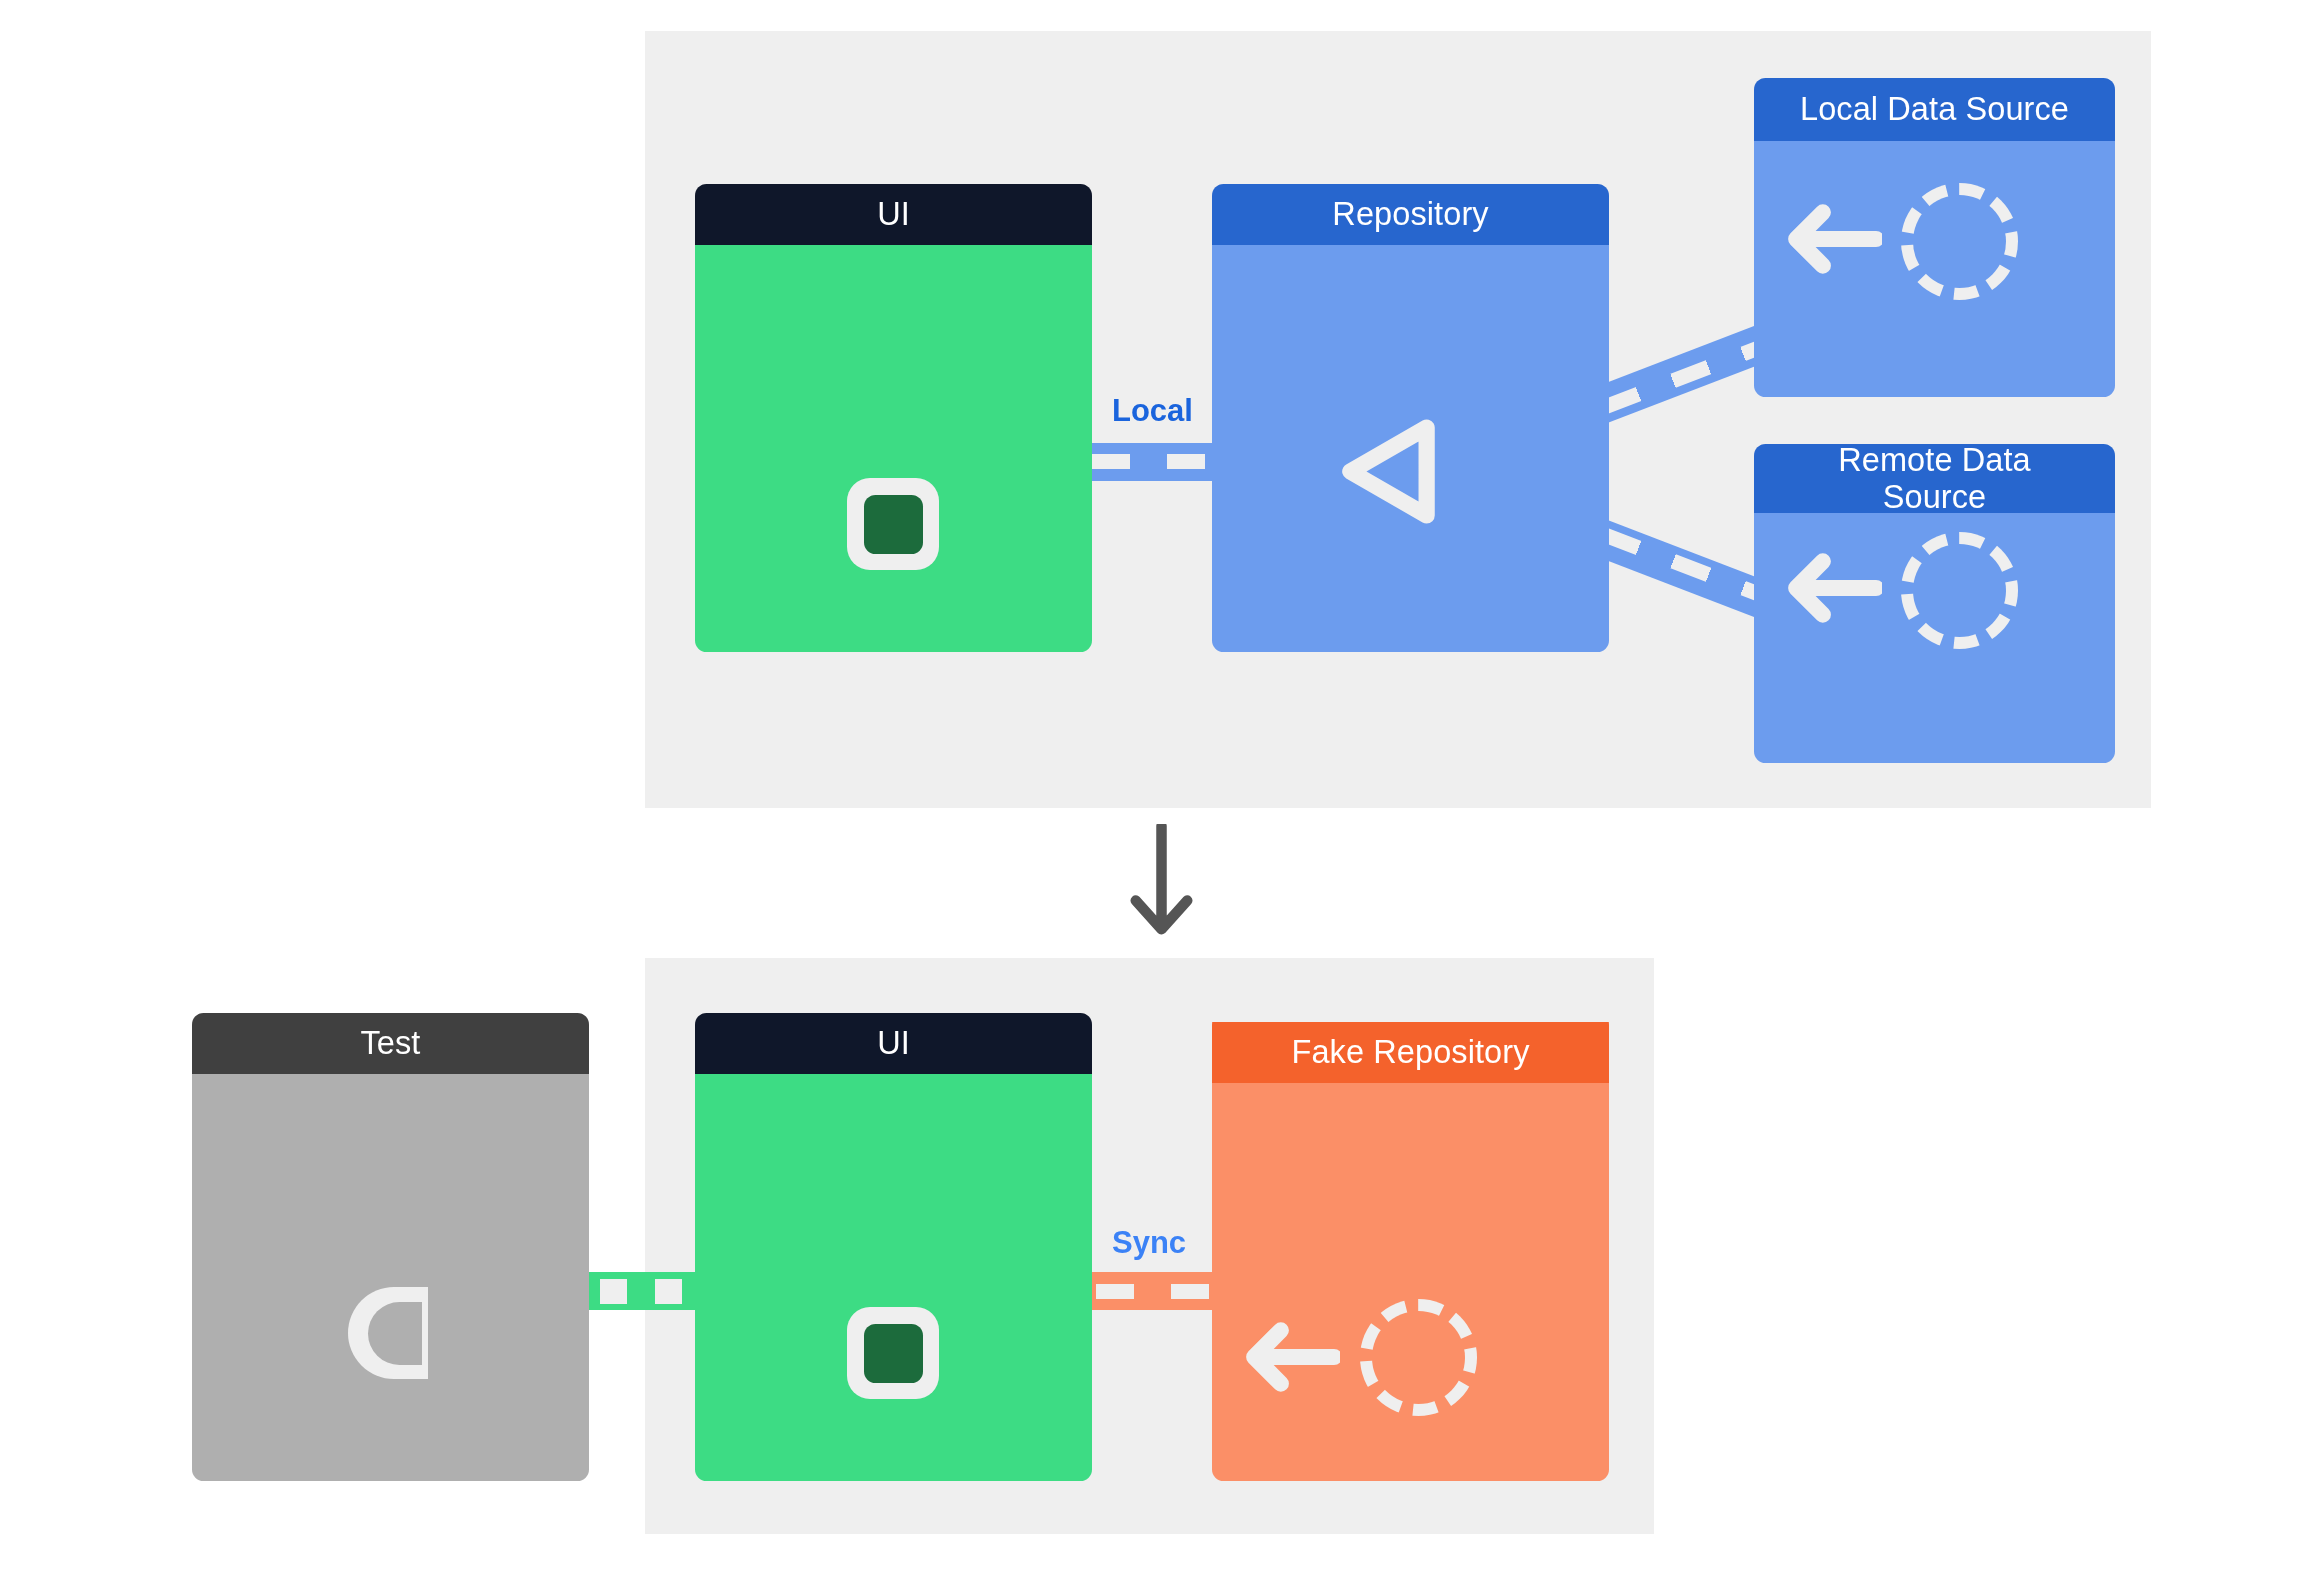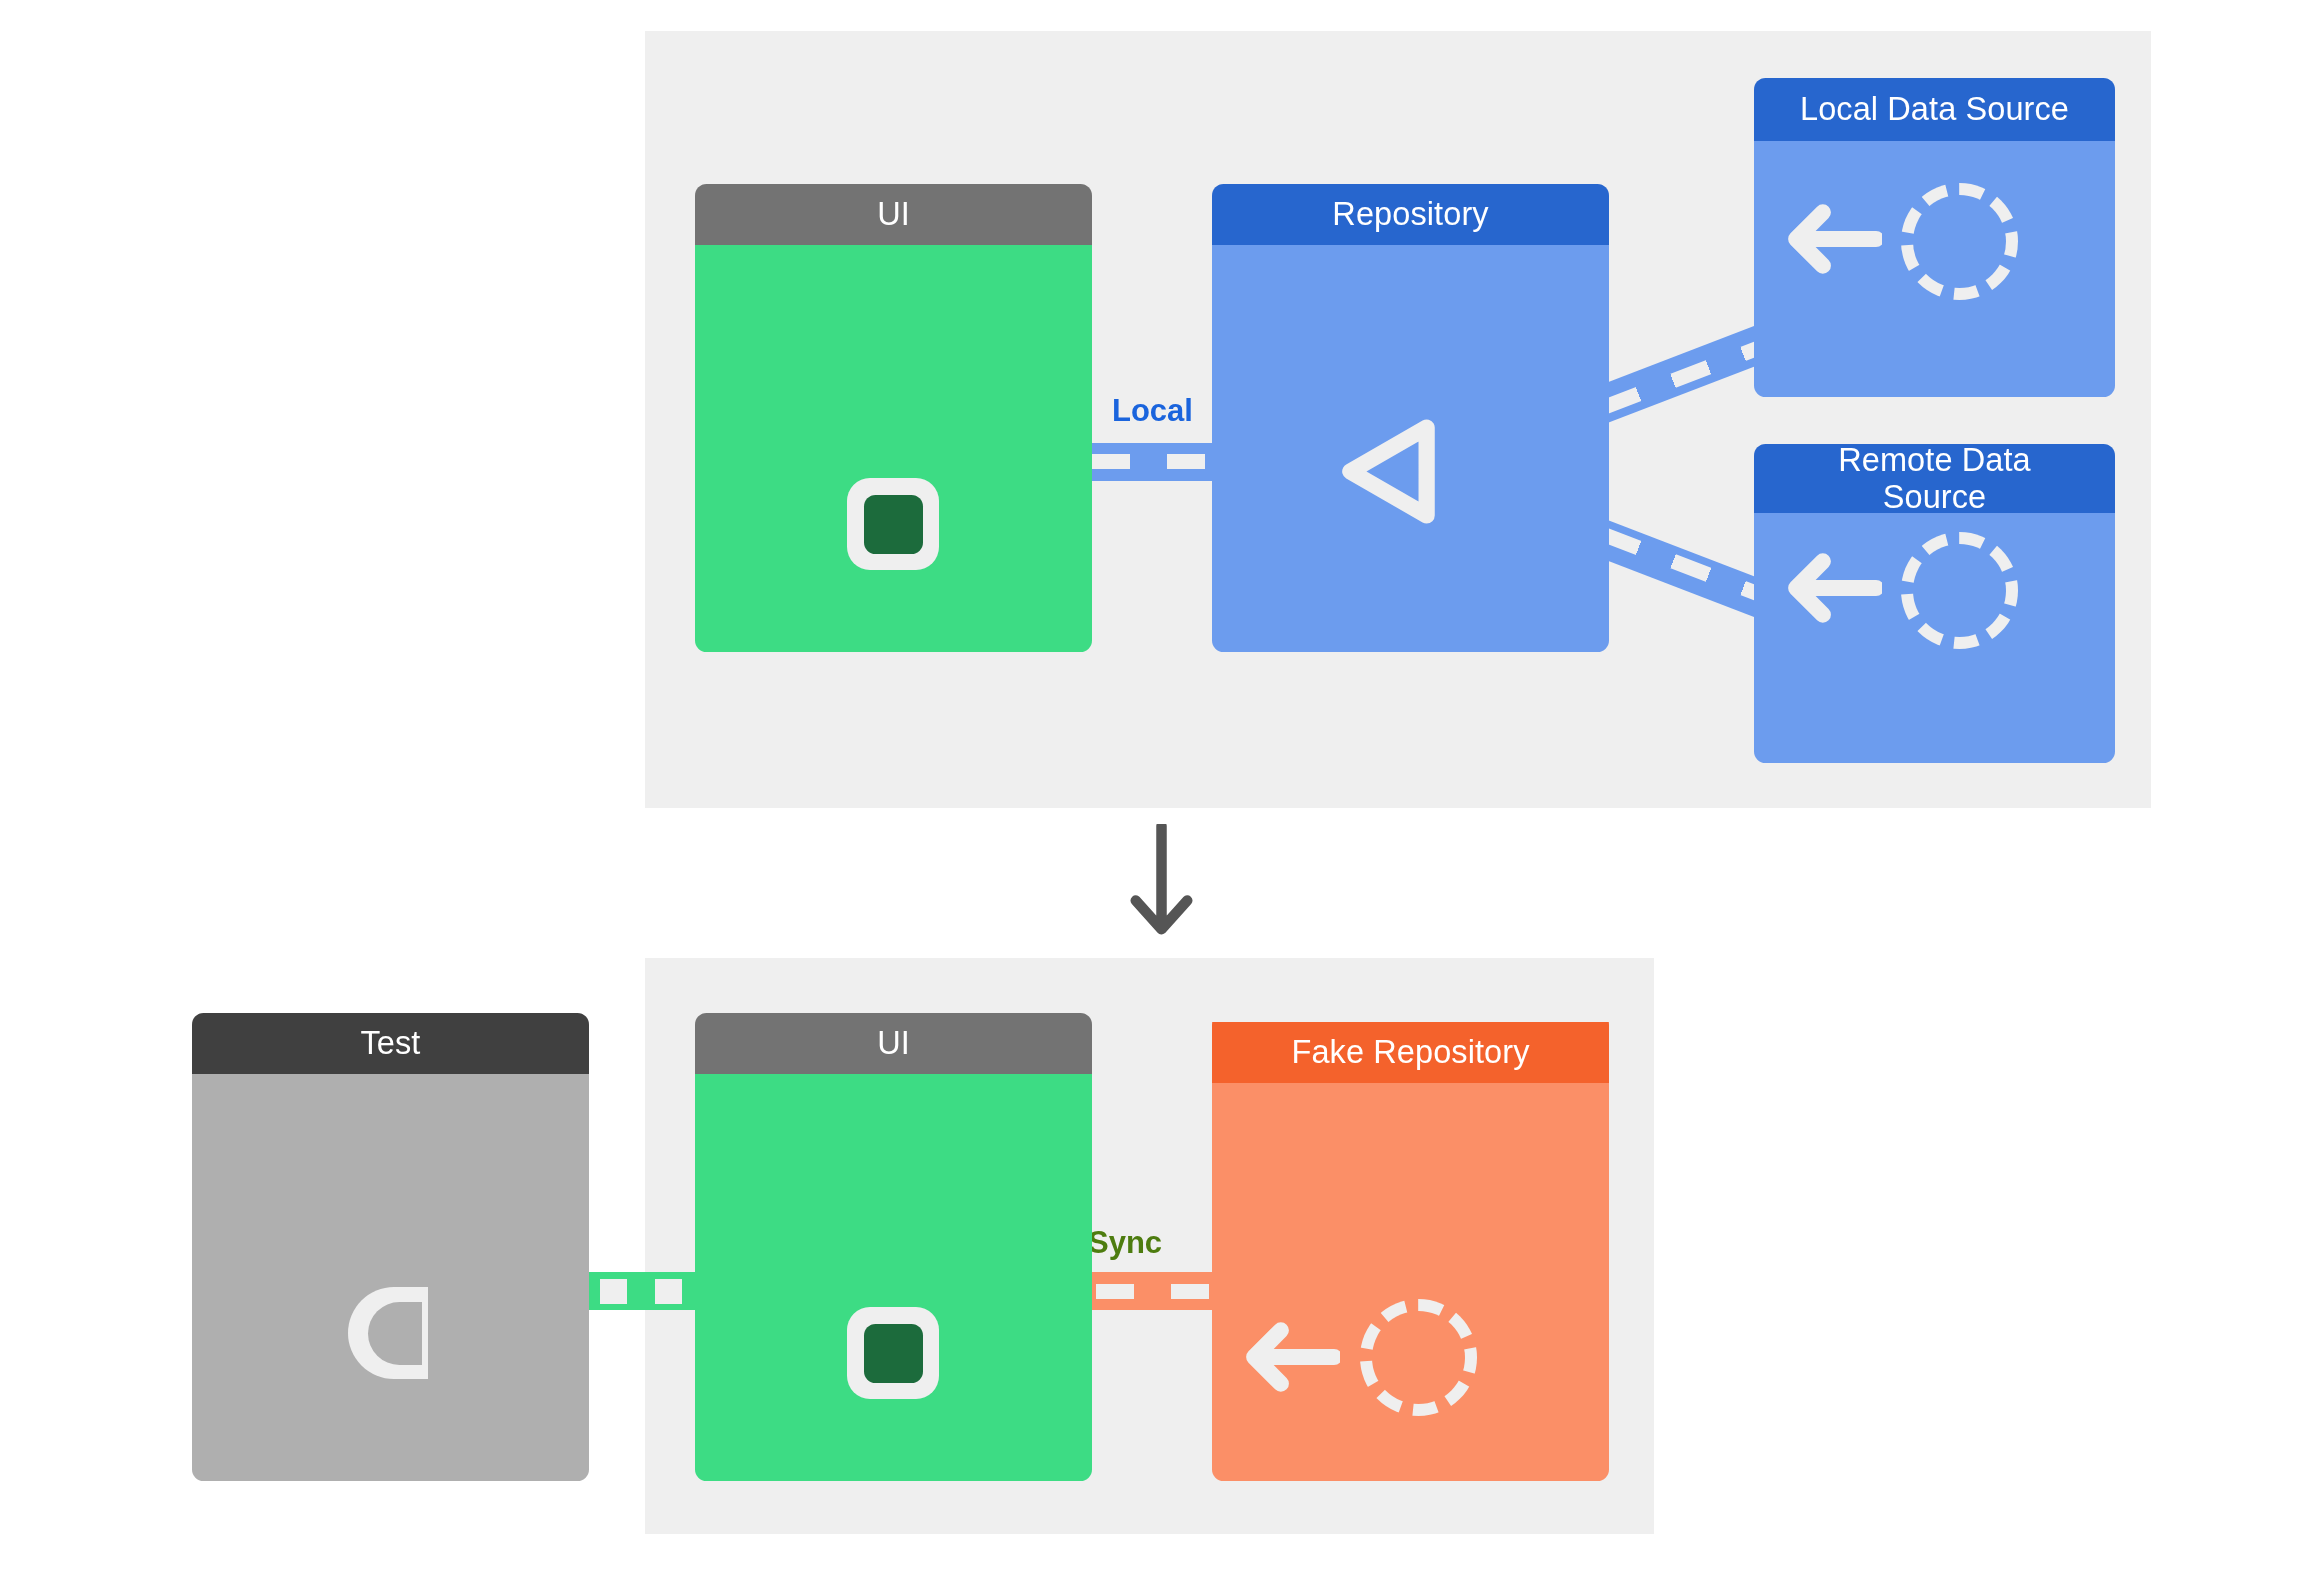--- a/index.html
+++ b/index.html
@@ -47,21 +47,21 @@
     line-height: 1.12;
     letter-spacing: 0.1px;
     padding: 0 26px;
   }
   .card-body {
     flex: 1 1 auto;
     position: relative;
   }
 
   
-  .card-ui .card-header { background: #737373; }
+  .card-ui .card-header { background: #0f172a; }
   .card-ui .card-body   { background: #3DDC84; }
   
   .card-blue .card-header { background: #2766CE; }
   .card-blue .card-body   { background: #6C9CEE; }
   
   .card-orange .card-header { background: #F4622C; }
   .card-orange .card-body   { background: #FB8F67; }
   
   .card-grey .card-header { background: #404040; }
   .card-grey .card-body   { background: #AFAFAF; }
@@ -122,21 +122,21 @@
   }
 
   
   .edge-label {
     position: absolute;
     font-size: 31px;
     font-weight: bold;
     white-space: nowrap;
   }
   #label-async { color: #1A64DD; left: 1112px; top: 393px; }
-  #label-sync  { color: #4d7c0f; left: 1088px; top: 1225px; }
+  #label-sync  { color: #3b82f6; left: 1112px; top: 1225px; }
 
   
   
   .plug-icon {
     position: absolute;
     width: 92px;
     height: 92px;
     border-radius: 23px;
     background: #EFEFEF;
     display: flex;

